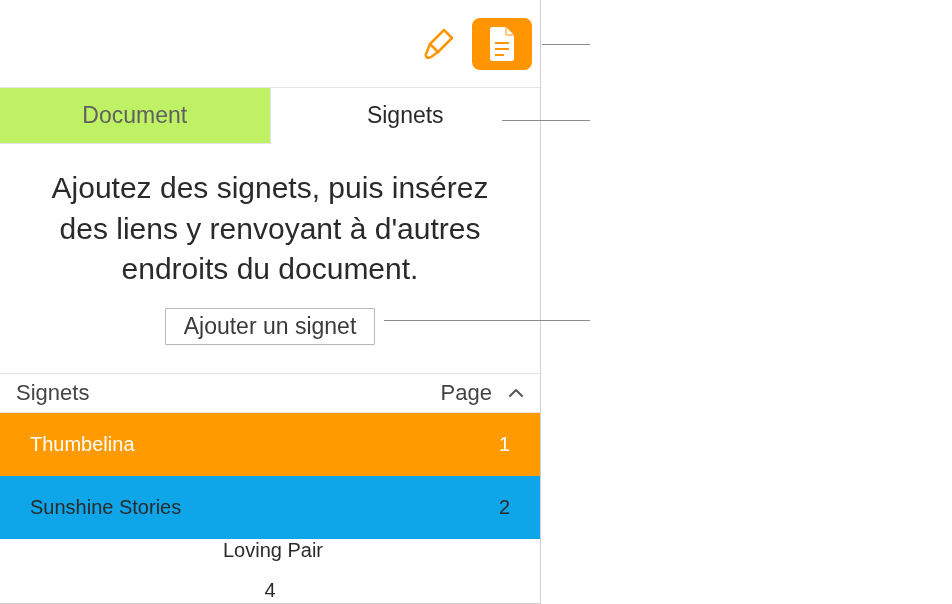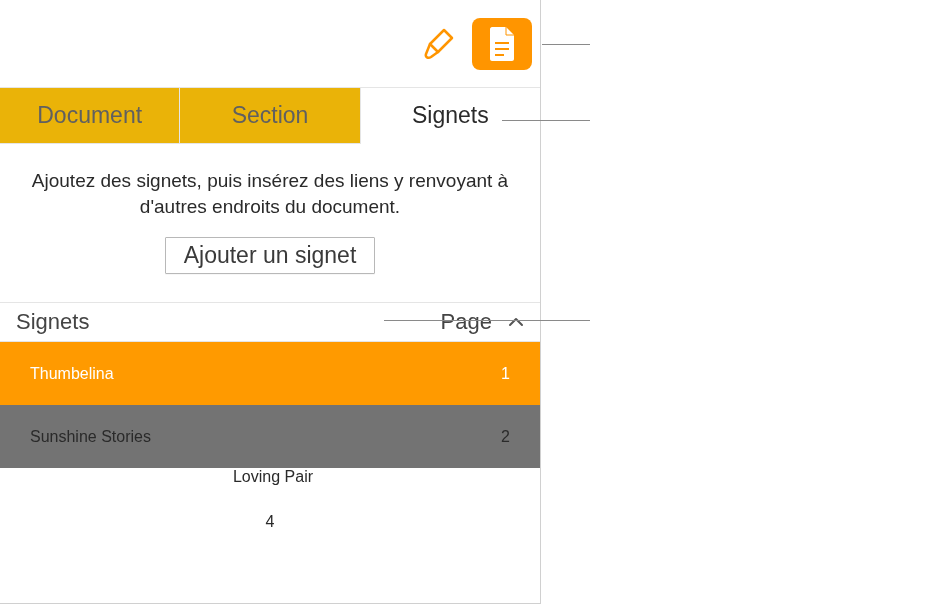--- a/index.html
+++ b/index.html
@@ -50,37 +50,37 @@
       border-top: 1px solid #e5e5e5;
       border-bottom: 1px solid #e5e5e5;
     }
     .tab {
       flex: 1;
       display: flex;
       align-items: center;
       justify-content: center;
       font-size: 23px;
       color: #606060;
-      background: #eab308;
+      background: #bef264;
       border-right: 1px solid #e5e5e5;
       cursor: pointer;
     }
     .tab.active {
       background: #ffffff;
       color: #2a2a2a;
       border-bottom: 1px solid #ffffff;
       margin-bottom: -1px;
     }
     .tab:last-child {
       border-right: none;
     }
     .help-text {
       padding: 24px 24px 18px 24px;
       text-align: center;
-      font-size: 19px;
+      font-size: 30px;
       line-height: 1.35;
       color: #2a2a2a;
     }
     .add-button-container {
       display: flex;
       justify-content: center;
       padding-bottom: 28px;
     }
     .add-button {
       font-size: 23px;
@@ -116,29 +116,29 @@
     }
     .bookmark-list {
       display: flex;
       flex-direction: column;
     }
     .bookmark-row {
       display: flex;
       align-items: center;
       padding: 0 24px 0 30px;
       height: 63px;
-      font-size: 16px;
+      font-size: 20px;
       cursor: pointer;
     }
     .bookmark-row.selected {
       background: #ff9a00;
       color: #ffffff;
     }
     .bookmark-row.alt {
-      background: #737373;
+      background: #0ea5e9;
       color: #2a2a2a;
       gap: 46px;
     }
     .bookmark-row.plain {
       background: #ffffff;
       color: #2a2a2a;
       flex-direction: column;
     }
     .bookmark-name {
       flex: 1;
@@ -186,21 +186,20 @@
         <path d="M21 2 L21 10 L29 10" fill="none" stroke="#ff9500" stroke-width="1"></path>
         <line x1="10" y1="18" x2="24" y2="18" stroke="#ff9500" stroke-width="2"></line>
         <line x1="10" y1="24" x2="24" y2="24" stroke="#ff9500" stroke-width="2"></line>
         <line x1="10" y1="30" x2="19" y2="30" stroke="#ff9500" stroke-width="2"></line>
       </svg>
     </div>
   </div>
 
   <div class="tabs">
     <div class="tab">Document</div>
-    <div class="tab">Section</div>
     <div class="tab active">Signets</div>
   </div>
 
   <div class="help-text">Ajoutez des signets, puis insérez des liens y renvoyant à d'autres endroits du document.</div>
 
   <div class="add-button-container">
     <button class="add-button">Ajouter un signet</button>
   </div>
 
   <div class="list-header">

